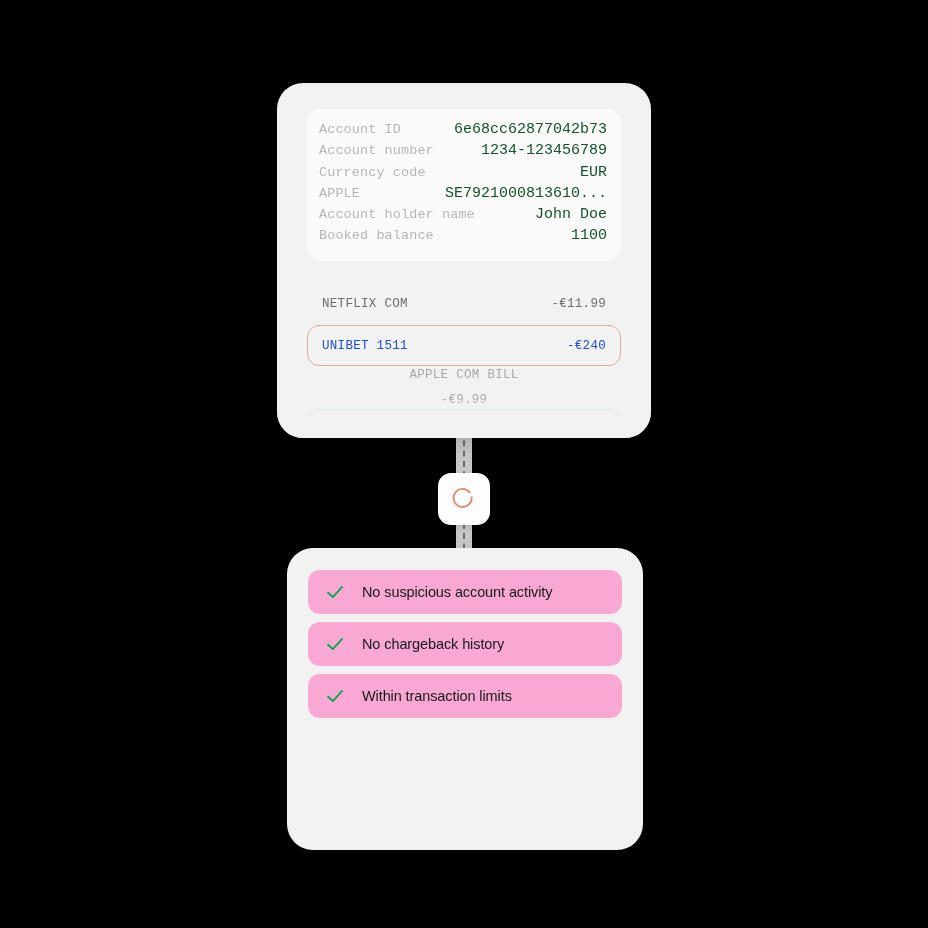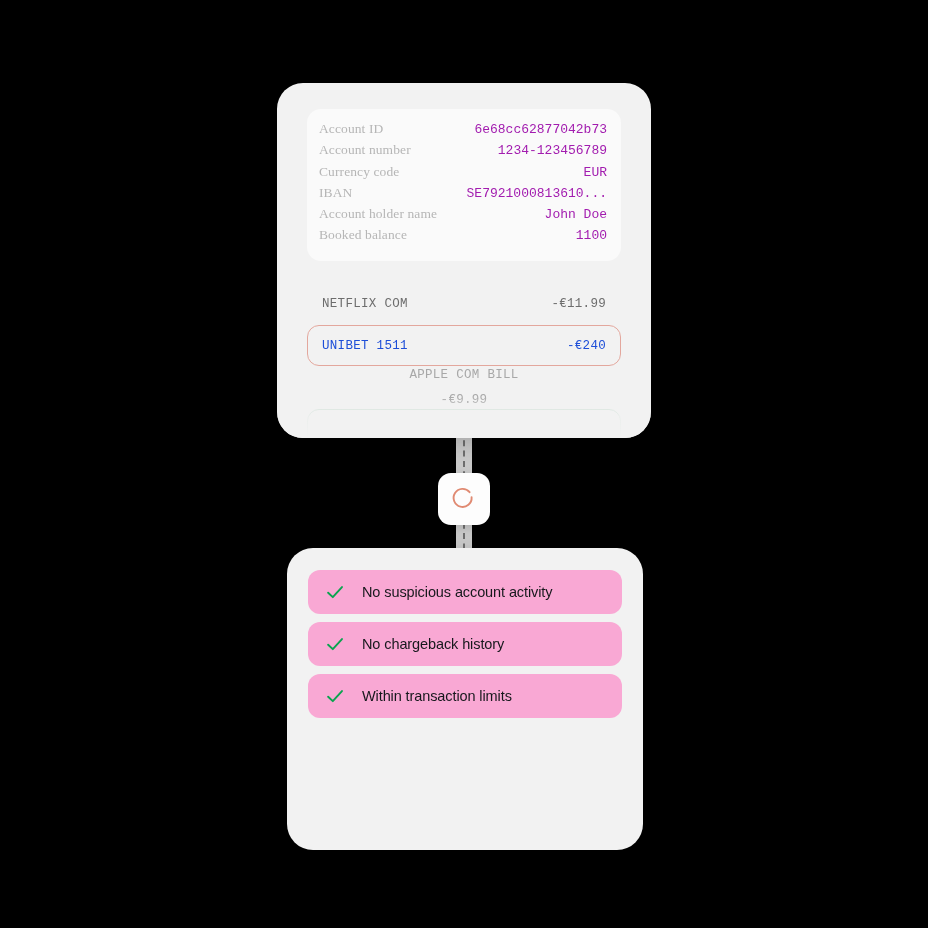--- a/index.html
+++ b/index.html
@@ -73,30 +73,30 @@
     padding: 12px 14px 12px 12px;
     box-sizing: border-box;
   }
   .acct-row {
     display: flex;
     align-items: baseline;
     justify-content: space-between;
     height: 21.3px;
   }
   .acct-label {
-    font-family: Liberation Serif, serif;
+    font-family: Liberation Mono, monospace;
     font-size: 13.5px;
     color: #b6b6b6;
     letter-spacing: 0.1px;
     white-space: nowrap;
   }
   .acct-value {
     font-family: "Liberation Mono", monospace;
-    font-size: 13px;
-    color: #a21caf;
+    font-size: 15px;
+    color: #14532d;
     white-space: nowrap;
   }
 
   
   .txn-list {
     position: absolute;
     left: 30px;
     top: 200px;
     width: 314px;
   }
@@ -202,21 +202,21 @@
       </div>
       <div class="acct-row">
         <span class="acct-label">Account number</span>
         <span class="acct-value">1234-123456789</span>
       </div>
       <div class="acct-row">
         <span class="acct-label">Currency code</span>
         <span class="acct-value">EUR</span>
       </div>
       <div class="acct-row">
-        <span class="acct-label">IBAN</span>
+        <span class="acct-label">APPLE</span>
         <span class="acct-value">SE7921000813610...</span>
       </div>
       <div class="acct-row">
         <span class="acct-label">Account holder name</span>
         <span class="acct-value">John Doe</span>
       </div>
       <div class="acct-row">
         <span class="acct-label">Booked balance</span>
         <span class="acct-value">1100</span>
       </div>

